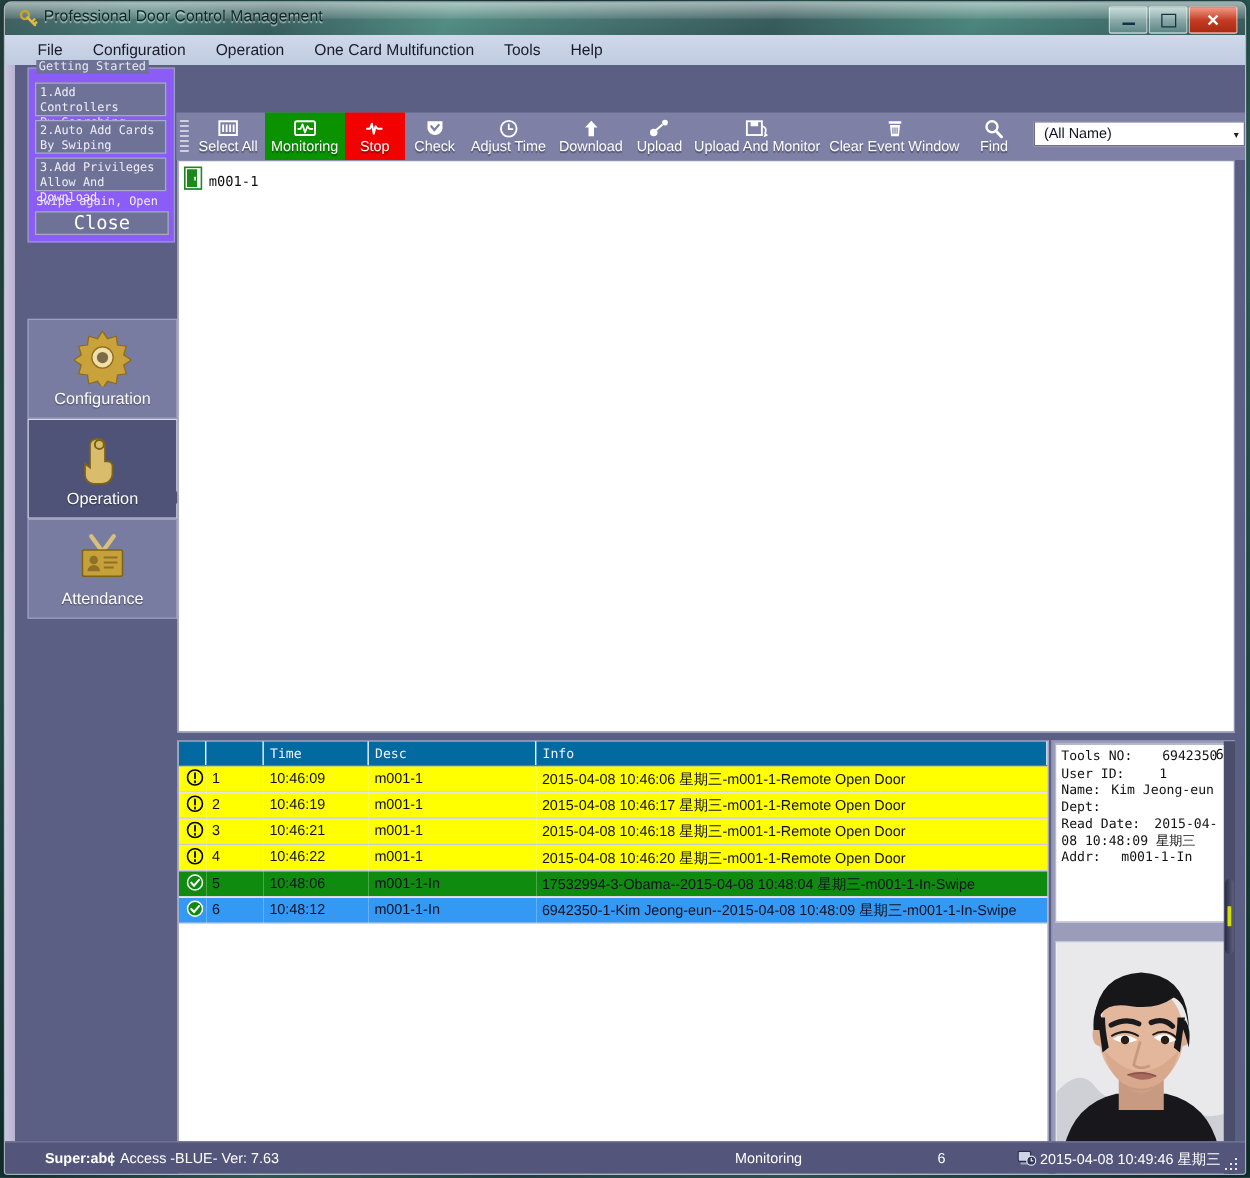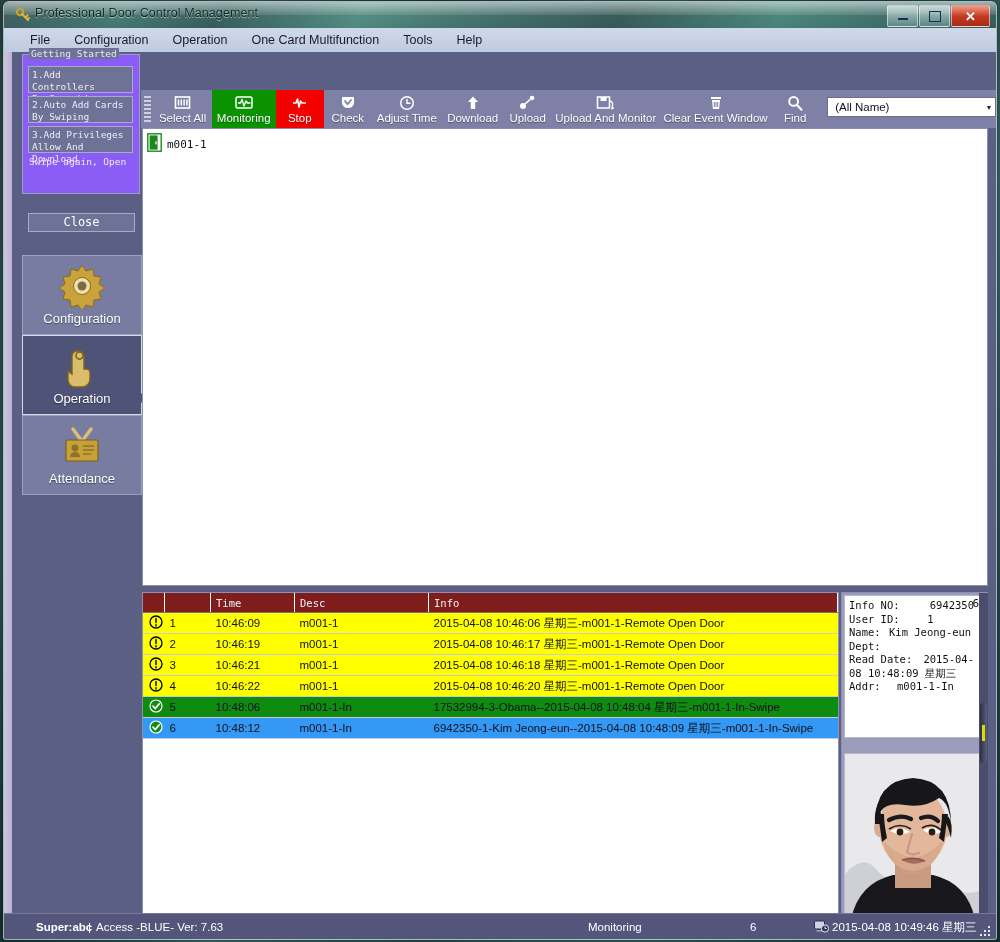--- a/index.html
+++ b/index.html
@@ -109,22 +109,22 @@
   #gs-b1{top:11px;height:27px;}
   #gs-b2{top:41px;height:27px;}
   #gs-b3{top:71px;height:27px;}
   #gs-note{
     position:absolute;left:6px;top:101px;width:106px;
     font-family:"DejaVu Sans Mono",monospace;font-size:9.5px;color:#efedf8;
   }
   #gs-close{
     position:absolute;left:5px;top:114px;width:105px;height:17px;
     border:1px solid #a7abc9;background:#6e7296;
-    font-family:"DejaVu Sans Mono",monospace;font-size:12px;color:#ffffff;
-    text-align:center;line-height:16px;margin-top:44px;
+    font-family:"DejaVu Sans Mono",monospace;font-size:15px;color:#ffffff;
+    text-align:center;line-height:16px;
   }
 
   .nav-btn{
     position:absolute;left:10px;width:118px;height:78px;
     border:1px solid #9da1c0;background:#787ca0;
     display:flex;flex-direction:column;align-items:center;justify-content:flex-start;
   }
   .nav-btn.active{background:#4f5378;border-color:#d8d9e8;}
   .nav-label{
     font-size:13px;color:#ffffff;margin-top:2px;
@@ -194,21 +194,21 @@
   }
 
   
   #grid{
     position:absolute;left:1px;top:540px;width:697px;height:362px;
     background:#ffffff;border:1px solid #8e90b0;box-sizing:border-box;
     overflow:hidden;
   }
   #grid table{border-collapse:collapse;width:100%;table-layout:fixed;}
   #grid th{
-    background:#7f1d1d;color:#f2f2fa;font-family:"DejaVu Sans Mono",monospace;
+    background:#0369a1;color:#f2f2fa;font-family:"DejaVu Sans Mono",monospace;
     font-size:10.5px;font-weight:normal;text-align:left;
     height:19px;padding:0 0 0 5px;border-right:1px solid #ffffff;
     border-bottom:1px solid #6f7190;
   }
   #grid td{
     height:20px;font-size:11.5px;color:#101020;padding:0 0 0 5px;
     border-bottom:1px solid #c9c9d8;white-space:nowrap;overflow:hidden;
   }
   tr.y td{background:#ffff00;}
   tr.g td{background:#0f8b0f;color:#ffffff;}
@@ -590,21 +590,21 @@
               <td>6942350-1-Kim Jeong-eun--2015-04-08 10:48:09 星期三-m001-1-In-Swipe</td>
             </tr>
           </tbody>
         </table>
       </div>
 
       <div id="cardpanel">
         <div id="cardinfo">
           <div id="count-badge">6</div>
           <div class="ci-line">
-            <span class="ci-k">Info NO:</span>
+            <span class="ci-k">Tools NO:</span>
             <span class="ci-v r">6942350</span>
           </div>
           <div class="ci-line">
             <span class="ci-k">User ID:</span>
             <span class="ci-v" style="text-align:center;padding-right:28px;">1</span>
           </div>
           <div class="ci-line">
             <span class="ci-k" style="width:40px">Name:</span>
             <span class="ci-v">Kim Jeong-eun</span>
           </div>

